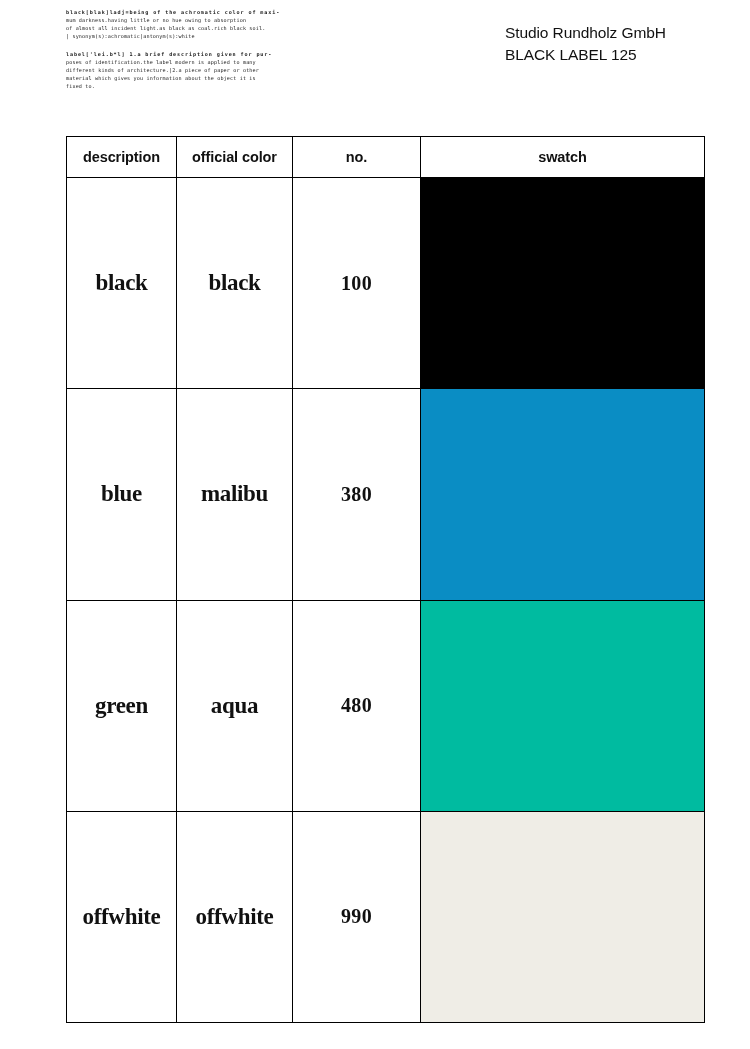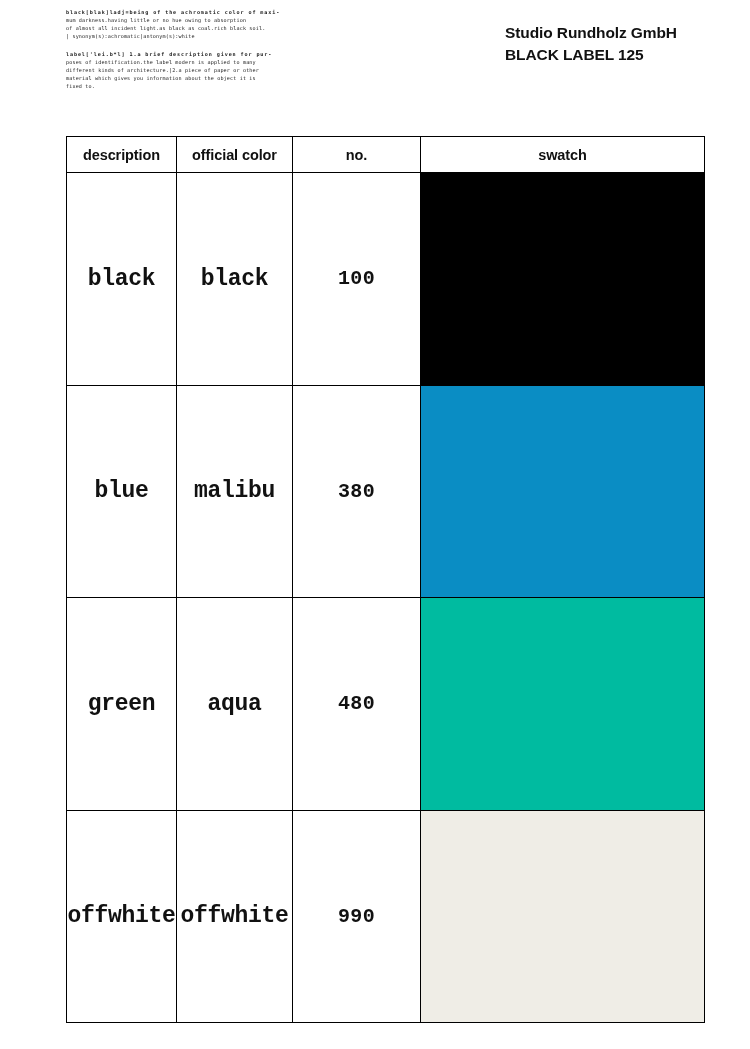--- a/index.html
+++ b/index.html
@@ -46,21 +46,21 @@
   
   .masthead {
     position: absolute;
     left: 505px;
     top: 22px;
     width: 215px;
   }
 
   .masthead-line {
     font-family: "Liberation Sans", sans-serif;
-    font-weight: 700;
+    font-weight: 400;
     font-size: 15.5px;
     line-height: 21.5px;
     color: #111111;
     letter-spacing: -0.1px;
     white-space: nowrap;
   }
 
   
   .color-table {
     position: absolute;
@@ -73,39 +73,39 @@
   }
 
   .color-table col.c-desc  { width: 110px; }
   .color-table col.c-offic { width: 116px; }
   .color-table col.c-no    { width: 128px; }
   .color-table col.c-swat  { width: 284px; }
 
   .color-table th,
   .color-table td {
     border: 1.6px solid #000000;
-    padding: 0;
+    padding: 12px;
     text-align: center;
     vertical-align: middle;
   }
 
   thead th {
     height: 36px;
     font-family: "Liberation Sans", sans-serif;
     font-weight: 700;
     font-size: 14.5px;
     color: #111111;
     letter-spacing: -0.1px;
     background: #ffffff;
   }
 
   tbody tr { height: 141.8px; }
 
   tbody td.cell-text {
-    font-family: Liberation Mono, monospace;
+    font-family: Liberation Serif, serif;
     font-weight: 700;
     font-size: 23px;
     color: #111111;
     letter-spacing: -0.3px;
     background: #ffffff;
   }
 
   tbody td.cell-no {
     font-size: 20px;
     letter-spacing: 0.4px;

